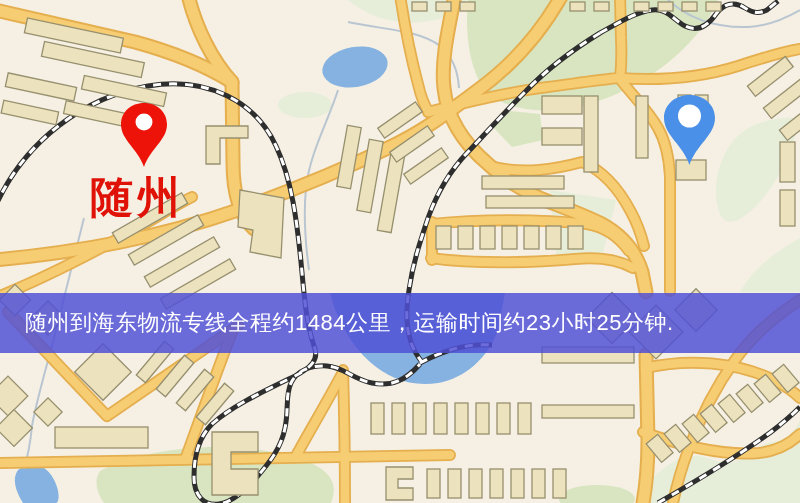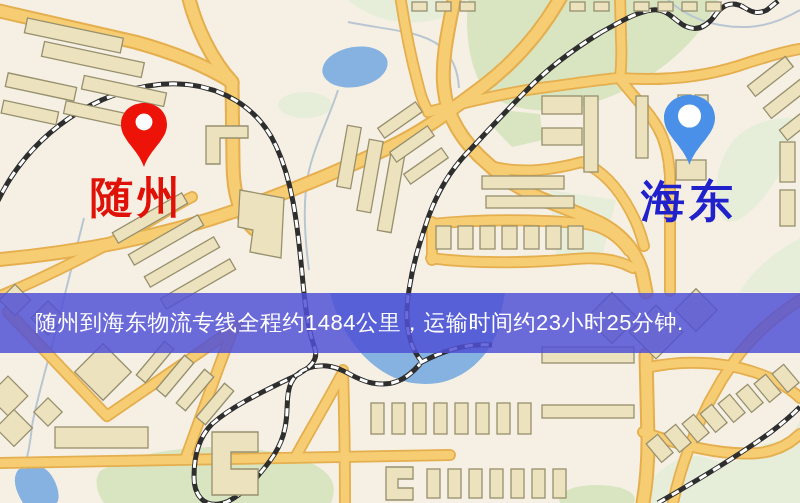--- a/index.html
+++ b/index.html
@@ -21,21 +21,21 @@
   .rail-dash{stroke:#ffffff;stroke-width:3;fill:none;stroke-dasharray:8 8;}
   .bld{fill:var(--building,#ede2be);stroke:var(--building-outline,#97906f);stroke-width:1.3;}
   
   .pin{position:absolute;}
   .marker-label{position:absolute;font-weight:bold;line-height:1;white-space:nowrap;}
   #origin-label{left:90px;top:176px;font-size:43px;letter-spacing:4px;color:var(--origin-label,#e01208);text-align:right;}
   #destination-label{left:641px;top:179px;font-size:44px;letter-spacing:4px;color:var(--destination-label,#2121cc);}
   #banner{position:absolute;left:0;top:293px;width:800px;height:60px;
           background:var(--banner-bg,rgba(80,80,214,0.84));
           display:flex;align-items:center;}
-  #banner span{color:var(--banner-fg,#ffffff);font-size:22px;letter-spacing:0.5px;padding-left:35px;}
+  #banner span{color:var(--banner-fg,#ffffff);font-size:22px;letter-spacing:0.5px;padding-left:25px;}
 </style>
 </head>
 <body>
 
 <div id="stage">
 
   <svg id="map-svg" width="800" height="503" viewBox="0 0 800 503">
     <defs>
 
       <path id="rA" d="M -5,10 L 135,42 C 172,52 206,66 232,82"></path>
@@ -265,19 +265,18 @@
   <svg class="pin" style="left:119px;top:101px" width="50" height="68" viewBox="0 0 50 68">
     <path d="M25,66 C19,48 2,39 2,23.5 C2,11 12,2 25,2 C38,2 48,11 48,23.5 C48,39 31,48 25,66 Z" fill="#ee1309"></path>
     <circle cx="25" cy="21" r="8.5" fill="#ffffff"></circle>
   </svg>
   <div class="marker-label" id="origin-label">随州</div>
 
   <svg class="pin" style="left:662px;top:93px" width="55" height="74" viewBox="0 0 55 74">
     <path d="M27.5,72 C21,52 2,42 2,25 C2,11.8 13,2 27.5,2 C42,2 53,11.8 53,25 C53,42 34,52 27.5,72 Z" fill="#4a90e8"></path>
     <circle cx="27.5" cy="23" r="11.5" fill="#ffffff"></circle>
   </svg>
-  <div class="marker-label" id="destination-label">海东</div>
 
   <div id="banner">
     <span>随州到海东物流专线全程约1484公里，运输时间约23小时25分钟.</span>
   </div>
 
 </div>
 
 </body></html>

